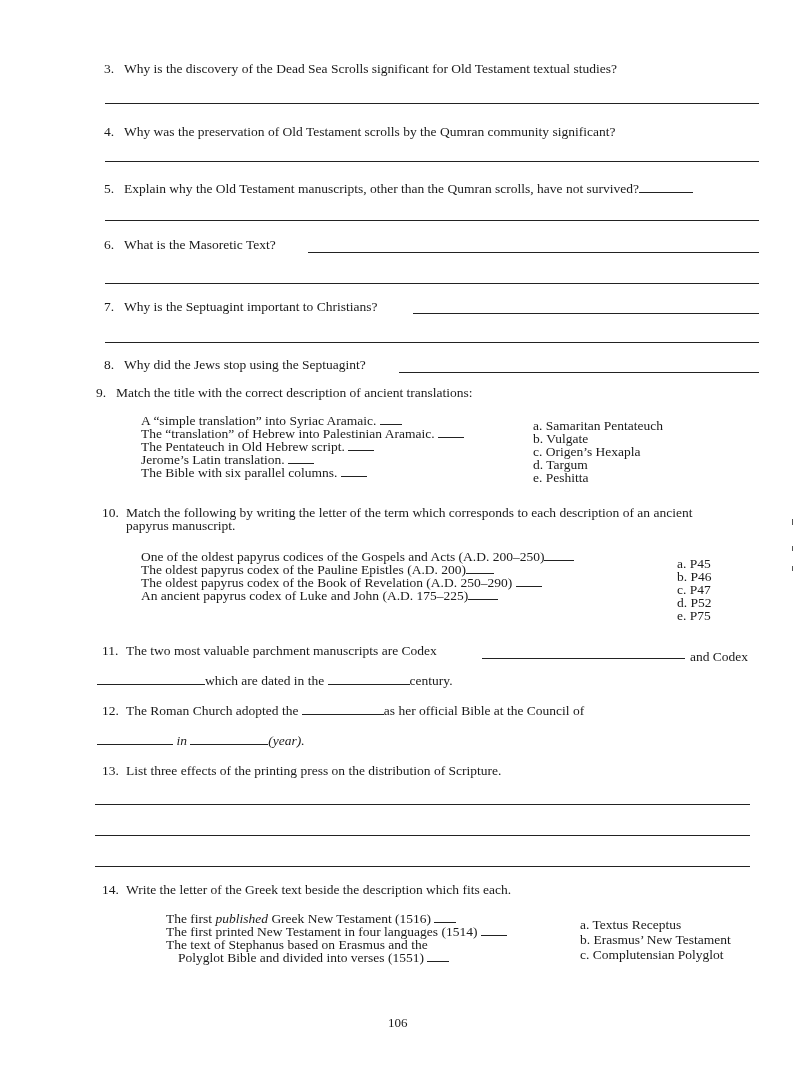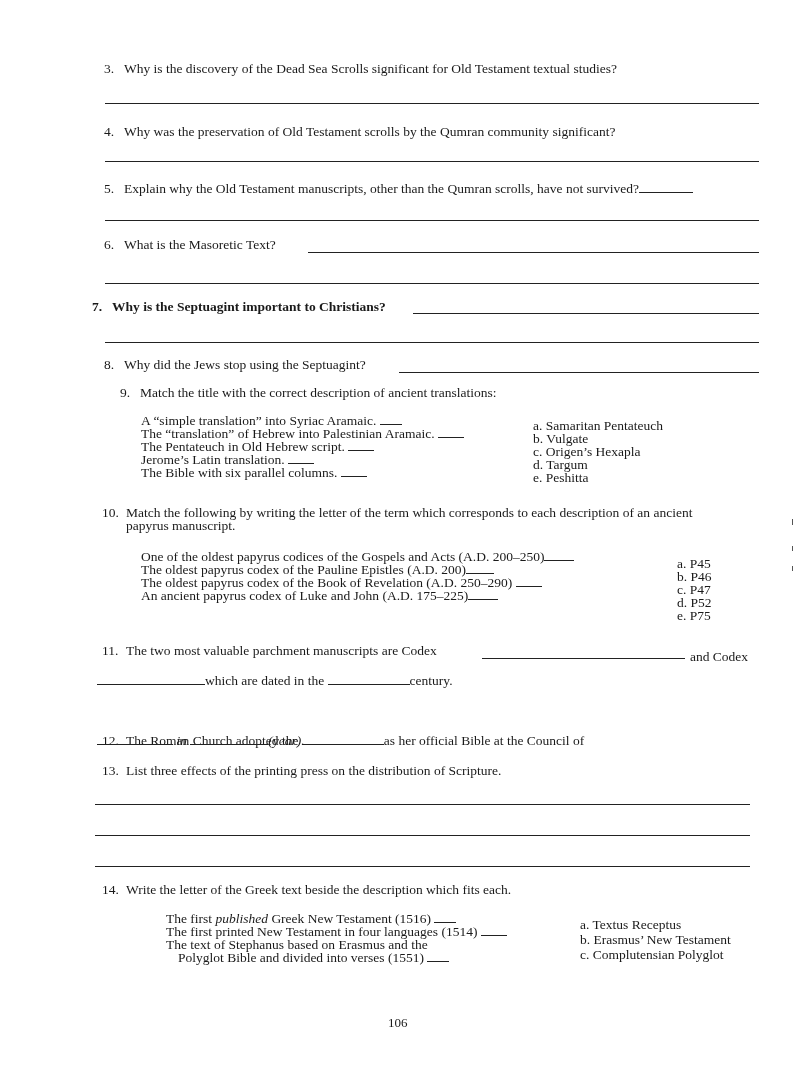--- a/index.html
+++ b/index.html
@@ -32,32 +32,32 @@
   <span class="num">5.</span><span>Explain why the Old Testament manuscripts, other than the Qumran scrolls, have not survived?</span><span class="blank" style="width:54px;"></span>
 </div>
 <div class="rule" style="left:105px; top:220px; width:654px;"></div>
 
 <div class="abs" style="left:104px; top:237px;">
   <span class="num">6.</span><span>What is the Masoretic Text?</span>
 </div>
 <div class="rule" style="left:308px; top:252px; width:451px;"></div>
 <div class="rule" style="left:105px; top:283px; width:654px;"></div>
 
-<div class="abs" style="left:92px; top:299px;font-weight:bold;">
+<div class="abs" style="left:104px; top:299px;">
   <span class="num">7.</span><span>Why is the Septuagint important to Christians?</span>
 </div>
 <div class="rule" style="left:413px; top:313px; width:346px;"></div>
 <div class="rule" style="left:105px; top:342px; width:654px;"></div>
 
 <div class="abs" style="left:104px; top:357px;">
   <span class="num">8.</span><span>Why did the Jews stop using the Septuagint?</span>
 </div>
 <div class="rule" style="left:399px; top:372px; width:360px;"></div>
 
-<div class="abs" style="left:120px; top:385px;">
+<div class="abs" style="left:96px; top:385px;">
   <span class="num">9.</span><span>Match the title with the correct description of ancient translations:</span>
 </div>
 <div class="list" style="left:141px; top:414px;">
   <div><span>A “simple translation” into Syriac Aramaic.</span> <span class="blank" style="width:22px;"></span></div>
   <div><span>The “translation” of Hebrew into Palestinian Aramaic.</span> <span class="blank" style="width:26px;"></span></div>
   <div><span>The Pentateuch in Old Hebrew script.</span> <span class="blank" style="width:26px;"></span></div>
   <div><span>Jerome’s Latin translation.</span> <span class="blank" style="width:26px;"></span></div>
   <div><span>The Bible with six parallel columns.</span> <span class="blank" style="width:26px;"></span></div>
 </div>
 <div class="list" style="left:533px; top:419px;">
@@ -92,21 +92,21 @@
 <div class="abs" style="left:102px; top:643px;">
   <span class="num" style="width:24px;">11.</span><span>The two most valuable parchment manuscripts are Codex</span>
 </div>
 <div class="rule" style="left:482px; top:658px; width:203px;"></div>
 <div class="abs" style="left:690px; top:649px;">and Codex</div>
 <div class="abs" style="left:97px; top:673px;">
   <span class="blank" style="width:108px;"></span><span>which are dated in the</span> <span class="blank" style="width:82px;"></span><span>century.</span>
 </div>
 
 <div class="abs" style="left:102px; top:703px;">
-  <span class="num" style="width:24px;margin-top:30px;">12.</span><span>The Roman Church adopted the</span> <span class="blank" style="width:82px;"></span><span>as her official Bible at the Council of</span>
+  <span class="num" style="width:24px;">12.</span><span>The Roman Church adopted the</span> <span class="blank" style="width:82px;"></span><span>as her official Bible at the Council of</span>
 </div>
 <div class="abs" style="left:97px; top:733px;font-style:italic;">
   <span class="blank" style="width:76px;"></span> <span>in</span> <span class="blank" style="width:78px;"></span><span>(year).</span>
 </div>
 
 <div class="abs" style="left:102px; top:763px;">
   <span class="num" style="width:24px;">13.</span><span>List three effects of the printing press on the distribution of Scripture.</span>
 </div>
 <div class="rule" style="left:95px; top:804px; width:655px;"></div>
 <div class="rule" style="left:95px; top:835px; width:655px;"></div>

